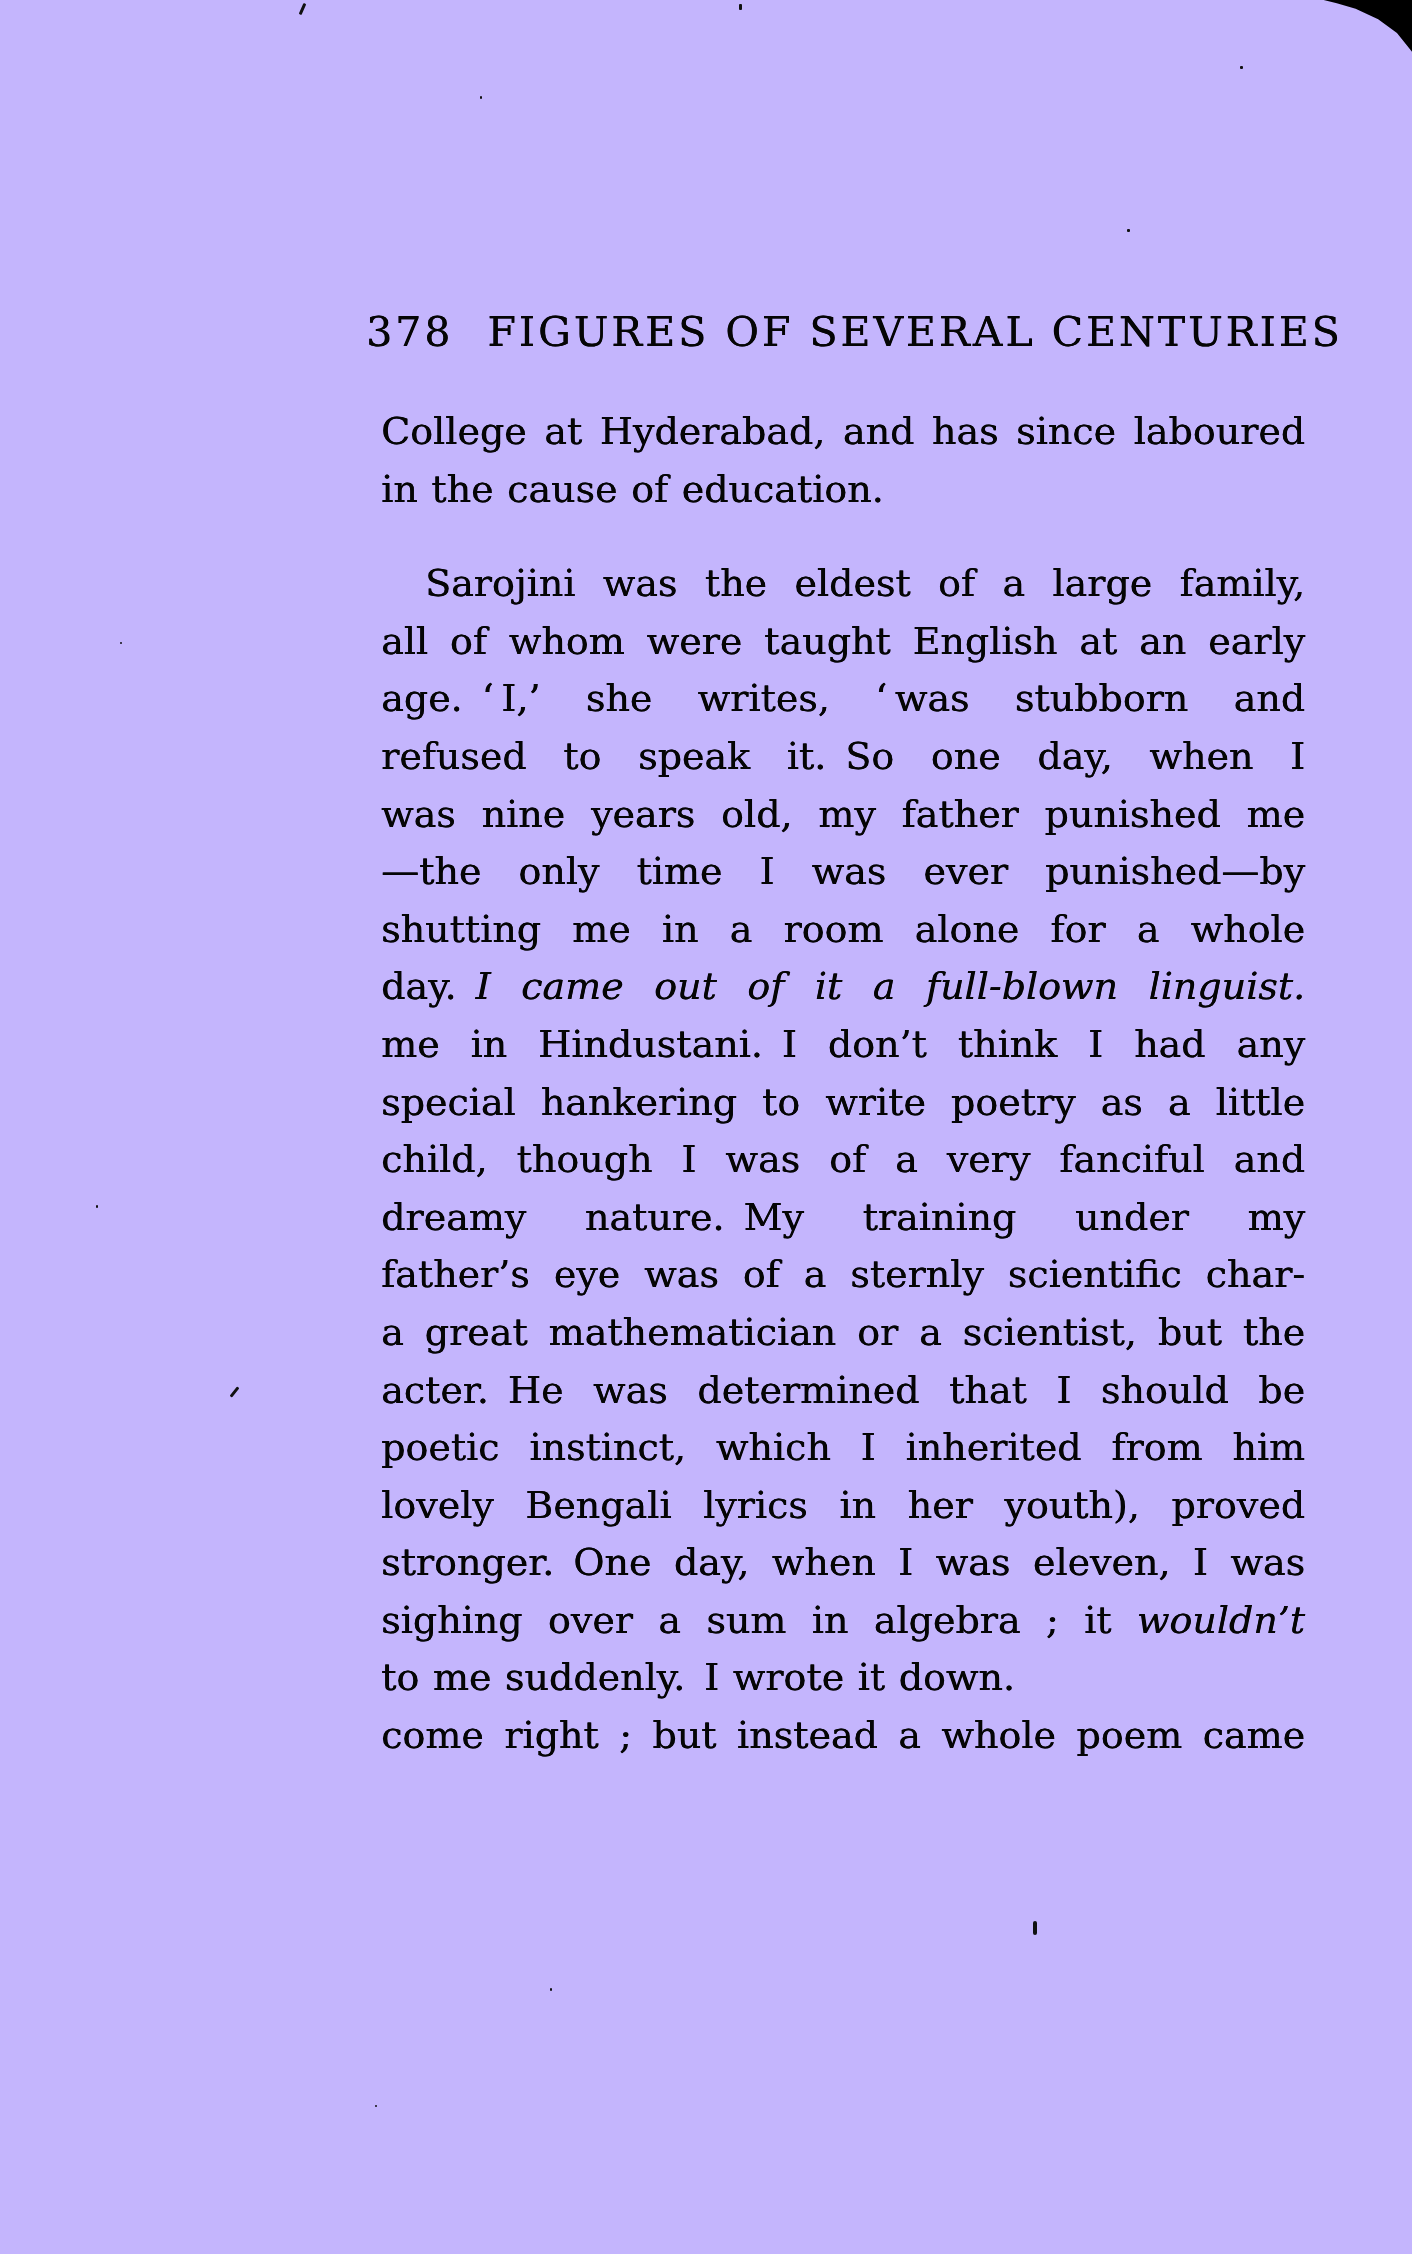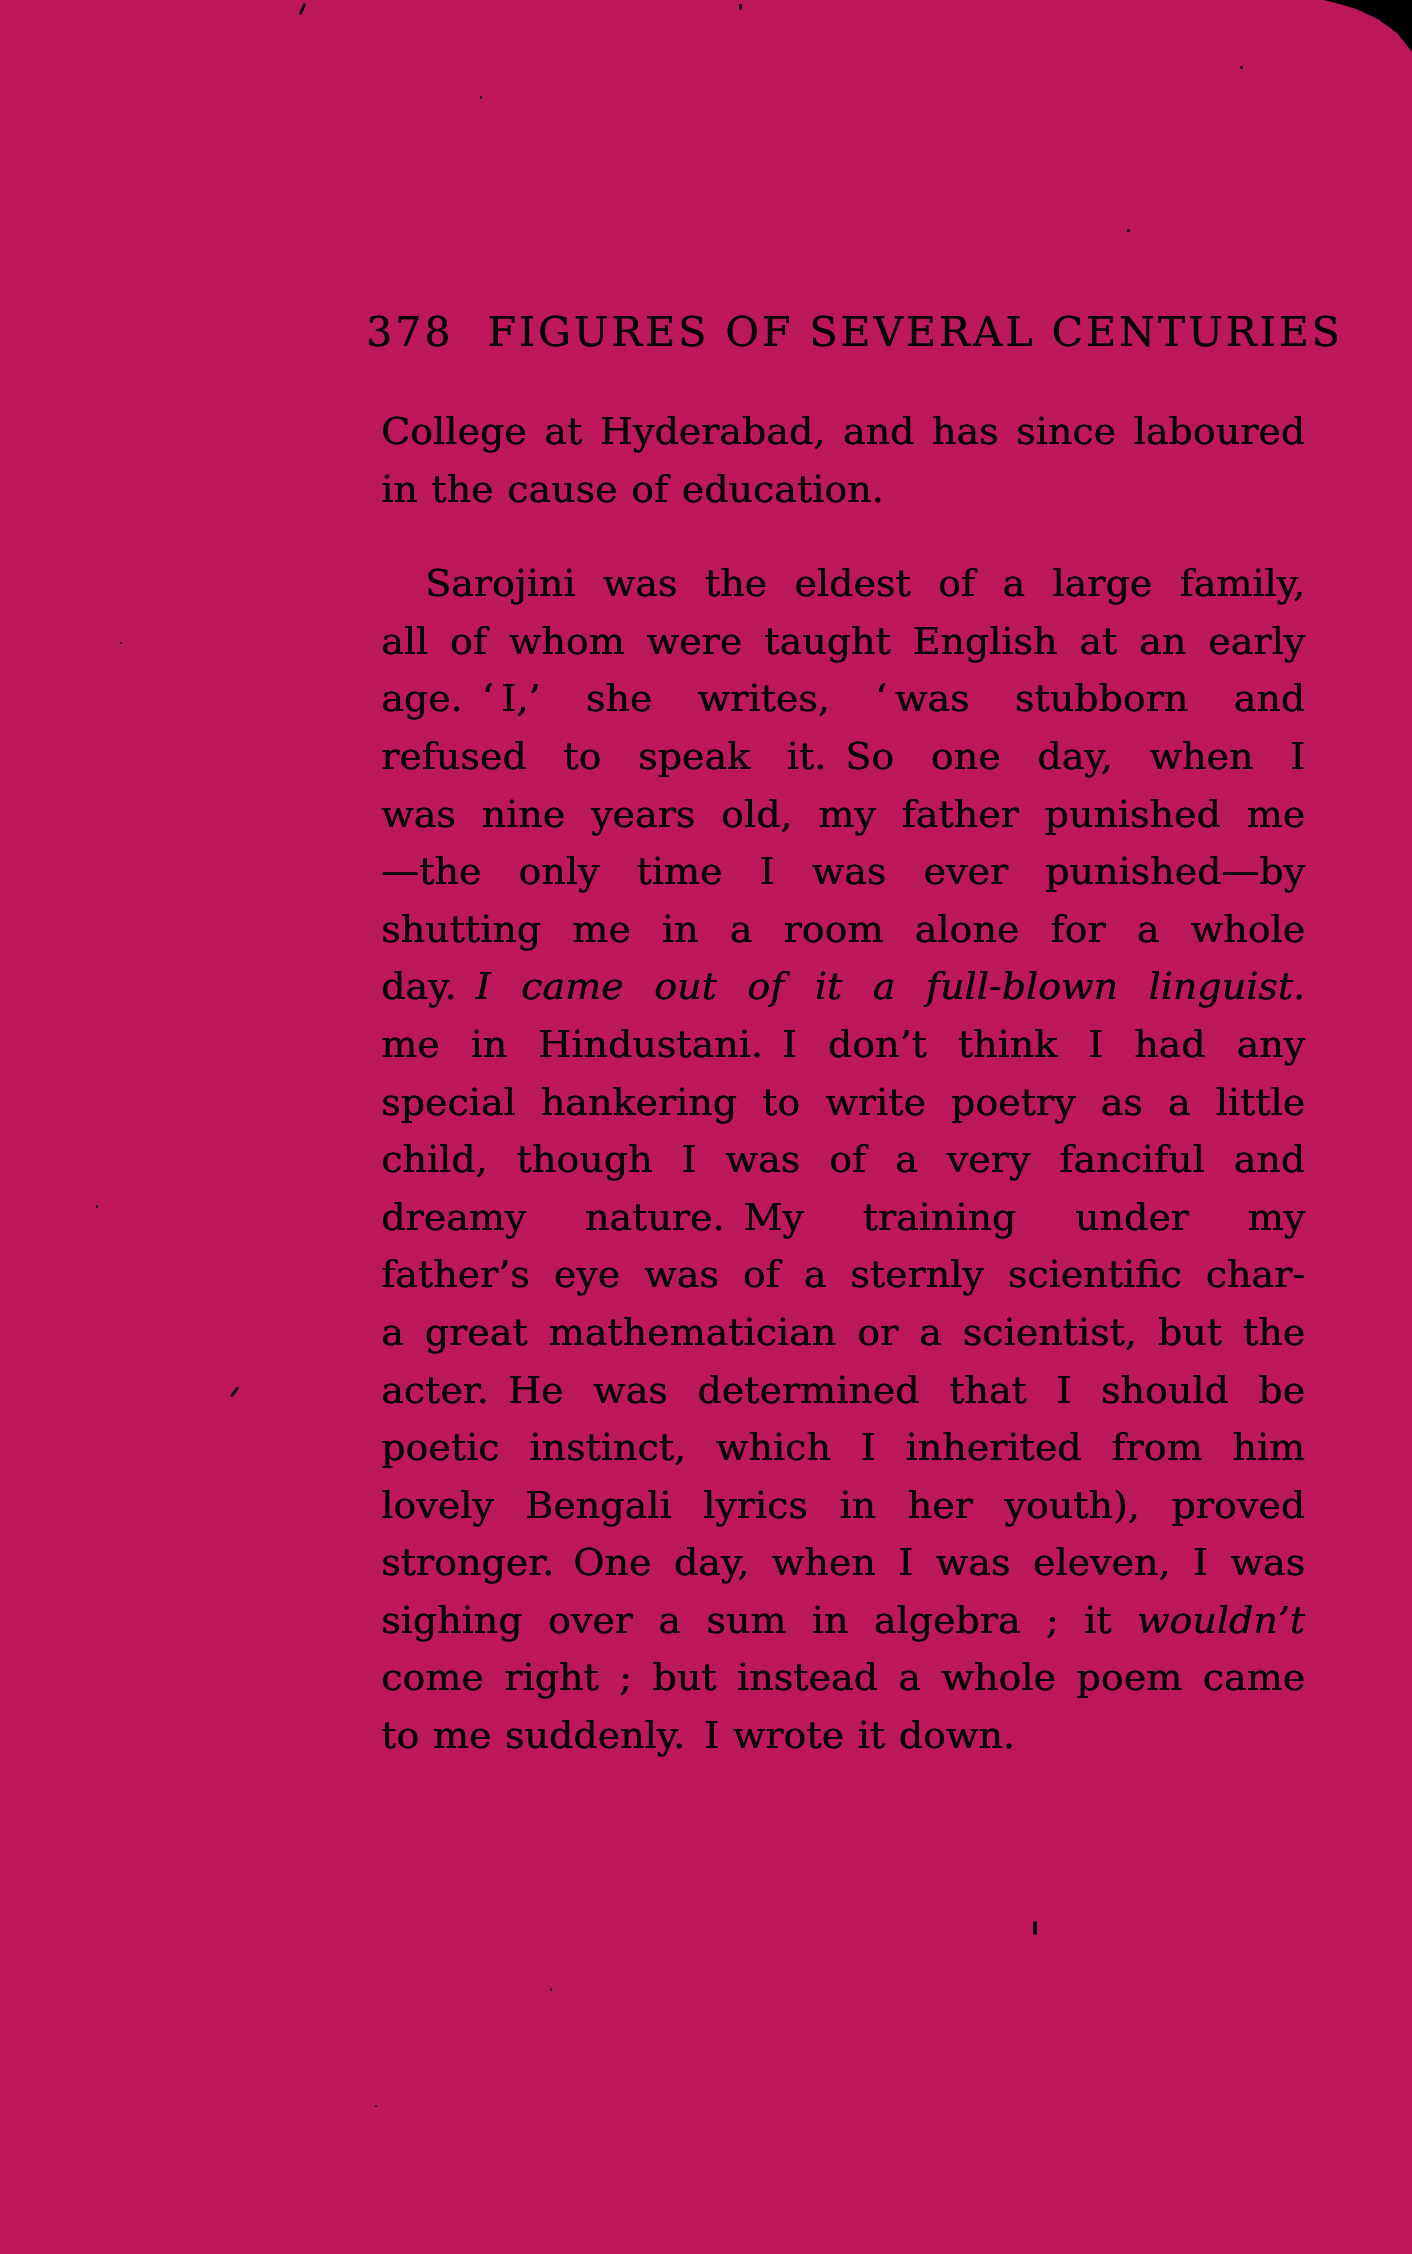--- a/index.html
+++ b/index.html
@@ -8,21 +8,21 @@
     height: 2254px;
     background: #ffffff;
     position: relative;
     overflow: hidden;
     font-family: "DejaVu Serif", serif;
     color: #0a0a0a;
   }
   .page {
     position: absolute;
     inset: 0;
-    background: #be185d;
+    background: #c4b5fd;
   }
   
   .running-header {
     position: absolute;
     left: 366px;
     top: 308px;
     width: 924px;
     white-space: nowrap;
     font-size: 41px;
     color: #050505;
@@ -92,22 +92,22 @@
         <div class="line"><span>special hankering to write poetry as a little</span></div>
         <div class="line"><span>child, though I was of a very fanciful and</span></div>
         <div class="line"><span>dreamy nature. My training under my</span></div>
         <div class="line"><span>father’s eye was of a sternly scientific char-</span></div>
         <div class="line"><span>a great mathematician or a scientist, but the</span></div>
         <div class="line"><span>acter. He was determined that I should be</span></div>
         <div class="line"><span>poetic instinct, which I inherited from him</span></div>
         <div class="line"><span>lovely Bengali lyrics in her youth), proved</span></div>
         <div class="line"><span>stronger. One day, when I was eleven, I was</span></div>
         <div class="line"><span>sighing over a sum in algebra ; it </span><span class="it">wouldn’t</span></div>
+        <div class="line last"><span>to me suddenly. I wrote it down.</span></div>
         <div class="line"><span>come right ; but instead a whole poem came</span></div>
-        <div class="line last"><span>to me suddenly. I wrote it down.</span></div>
       </div>
     </div>
 
   <div class="speck" style="left:301px; top:3px; width:3px; height:12px; transform:rotate(24deg);"></div>
   <div class="speck" style="left:739px; top:4px; width:3px; height:6px;"></div>
   <div class="speck" style="left:480px; top:96px; width:2px; height:3px;"></div>
   <div class="speck" style="left:1240px; top:66px; width:3px; height:3px;"></div>
   <div class="speck" style="left:1127px; top:229px; width:3px; height:3px;"></div>
   <div class="speck" style="left:120px; top:642px; width:2px; height:2px;"></div>
   <div class="speck" style="left:233px; top:1386px; width:3px; height:12px; transform:rotate(38deg);"></div>

